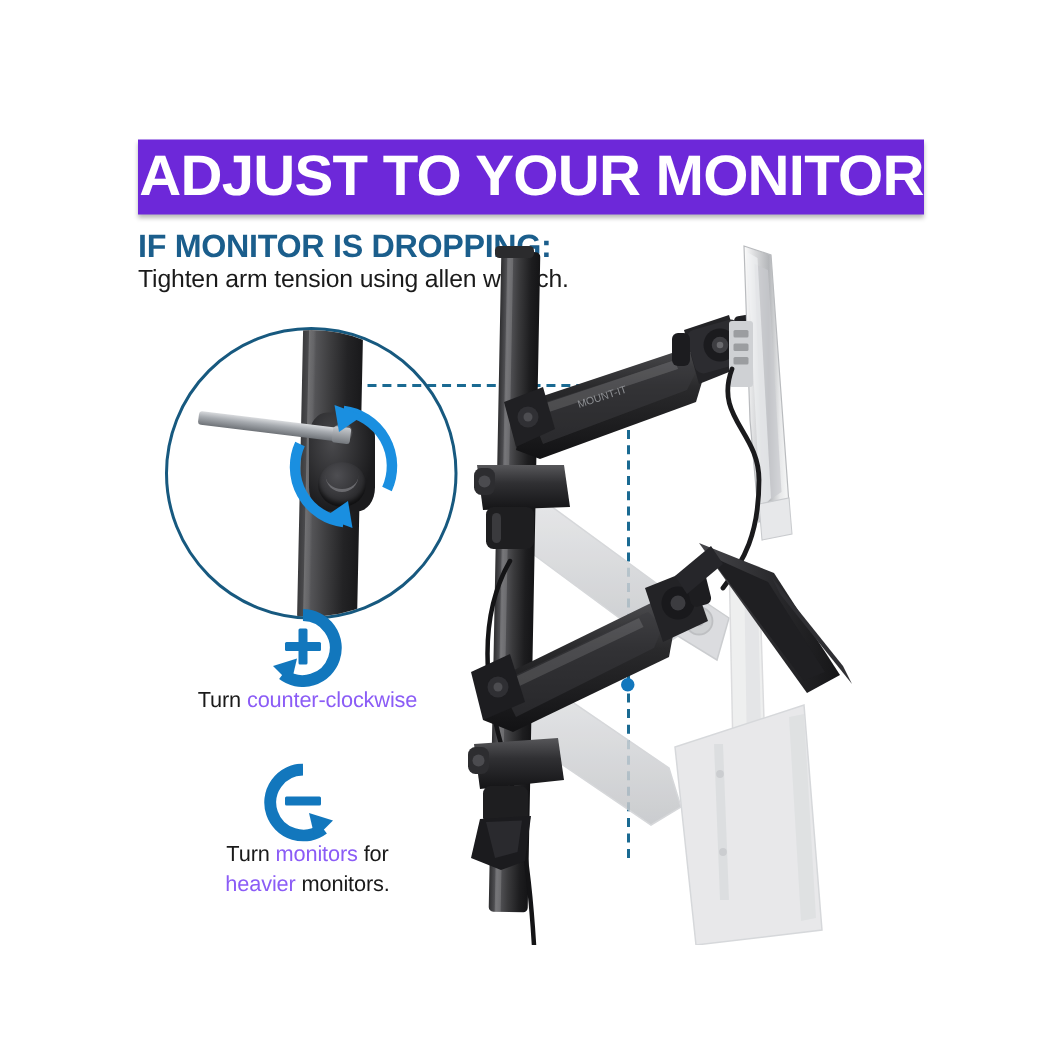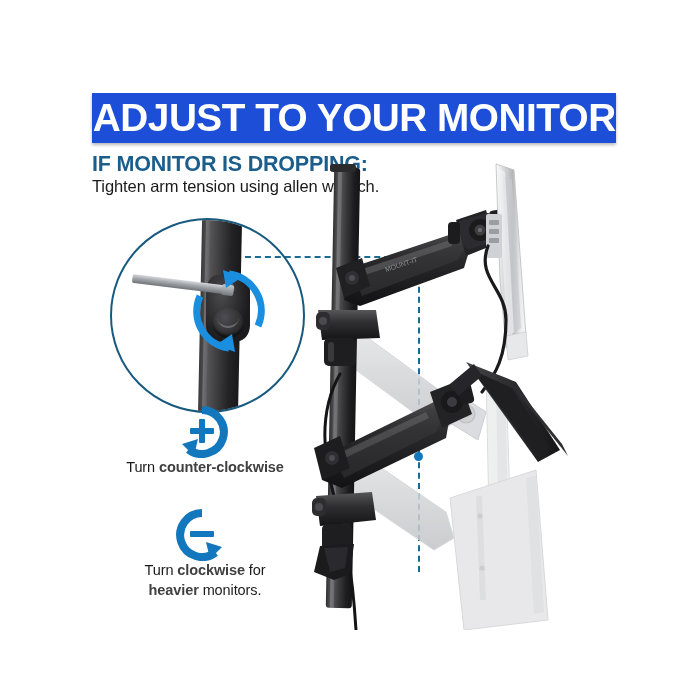--- a/index.html
+++ b/index.html
@@ -10,21 +10,21 @@
     overflow:hidden;
     position:relative;
   }
   #stage{position:absolute;left:0;top:0;width:700px;height:700px;background:#fff;}
 
   
   .banner{
     position:absolute;
     left:92px;top:93px;
     width:524px;height:50px;
-    background:#1d4ed8;
+    background:#6d28d9;
     box-shadow:0 2px 3px rgba(0,0,0,.28);
     display:flex;align-items:center;justify-content:center;
   }
   .banner-text{
     color:#ffffff;
     font-size:38px;
     font-weight:bold;
     letter-spacing:-0.5px;
     line-height:1;
     white-space:nowrap;
@@ -145,21 +145,21 @@
     position:absolute;
     width:230px;
     text-align:center;
     font-size:14.5px;
     color:#1A1A1A;
     line-height:1.35;
     letter-spacing:-0.1px;
   }
   .cap1{left:90px;top:458px;}
   .cap2{left:90px;top:561px;}
-  .caption b{color:#404040;font-weight:bold;}
+  .caption b{color:#8b5cf6;font-weight:normal;}
 
   
   .photo{position:absolute;left:300px;top:160px;width:380px;height:470px;}
   .photo svg{position:absolute;left:0;top:0;}
 </style>
 </head>
 <body>
 
 <div id="stage">
 
@@ -362,17 +362,17 @@
   </div>
 
   <div class="bullet bullet-minus">
     <svg width="52" height="52" viewBox="0 0 52 52" xmlns="http://www.w3.org/2000/svg">
       <path d="M26 4 A22 22 0 1 0 39.5 43.5" fill="none" stroke="#1277BD" stroke-width="8" stroke-linecap="butt"></path>
       <path d="M34 50 L46 38 L30 33 Z" fill="#1277BD"></path>
       <rect x="14" y="22" width="24" height="6" rx="1" fill="#1277BD"></rect>
     </svg>
   </div>
   <div class="caption cap2">
-    <span>Turn <b>clockwise</b> for</span><br>
+    <span>Turn <b>monitors</b> for</span><br>
     <span><b>heavier</b> monitors.</span>
   </div>
 
 </div>
 
 </body></html>

